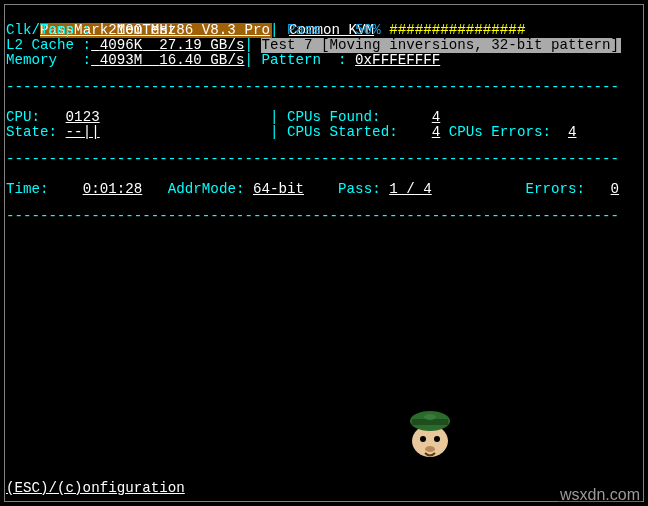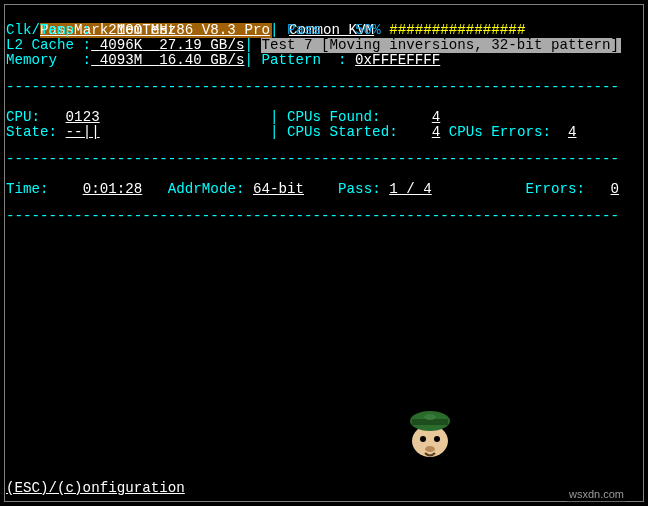--- a/index.html
+++ b/index.html
@@ -54,24 +54,24 @@
   #mascot {
     position: absolute;
     left: 400px;
     top: 405px;
     width: 60px;
     height: 60px;
     pointer-events: none;
   }
   #watermark {
     position: absolute;
-    right: 22px;
+    right: 6px;
     bottom: 4px;
     font-family: Arial, sans-serif;
-    font-size: 11px;
+    font-size: 16px;
     color: #9a9a9a;
     background: rgba(0,0,0,0.2);
     padding: 0 2px;
   }
 
   #footer {
     position: absolute;
     left: 6px;
     bottom: 10px;
     white-space: pre;

